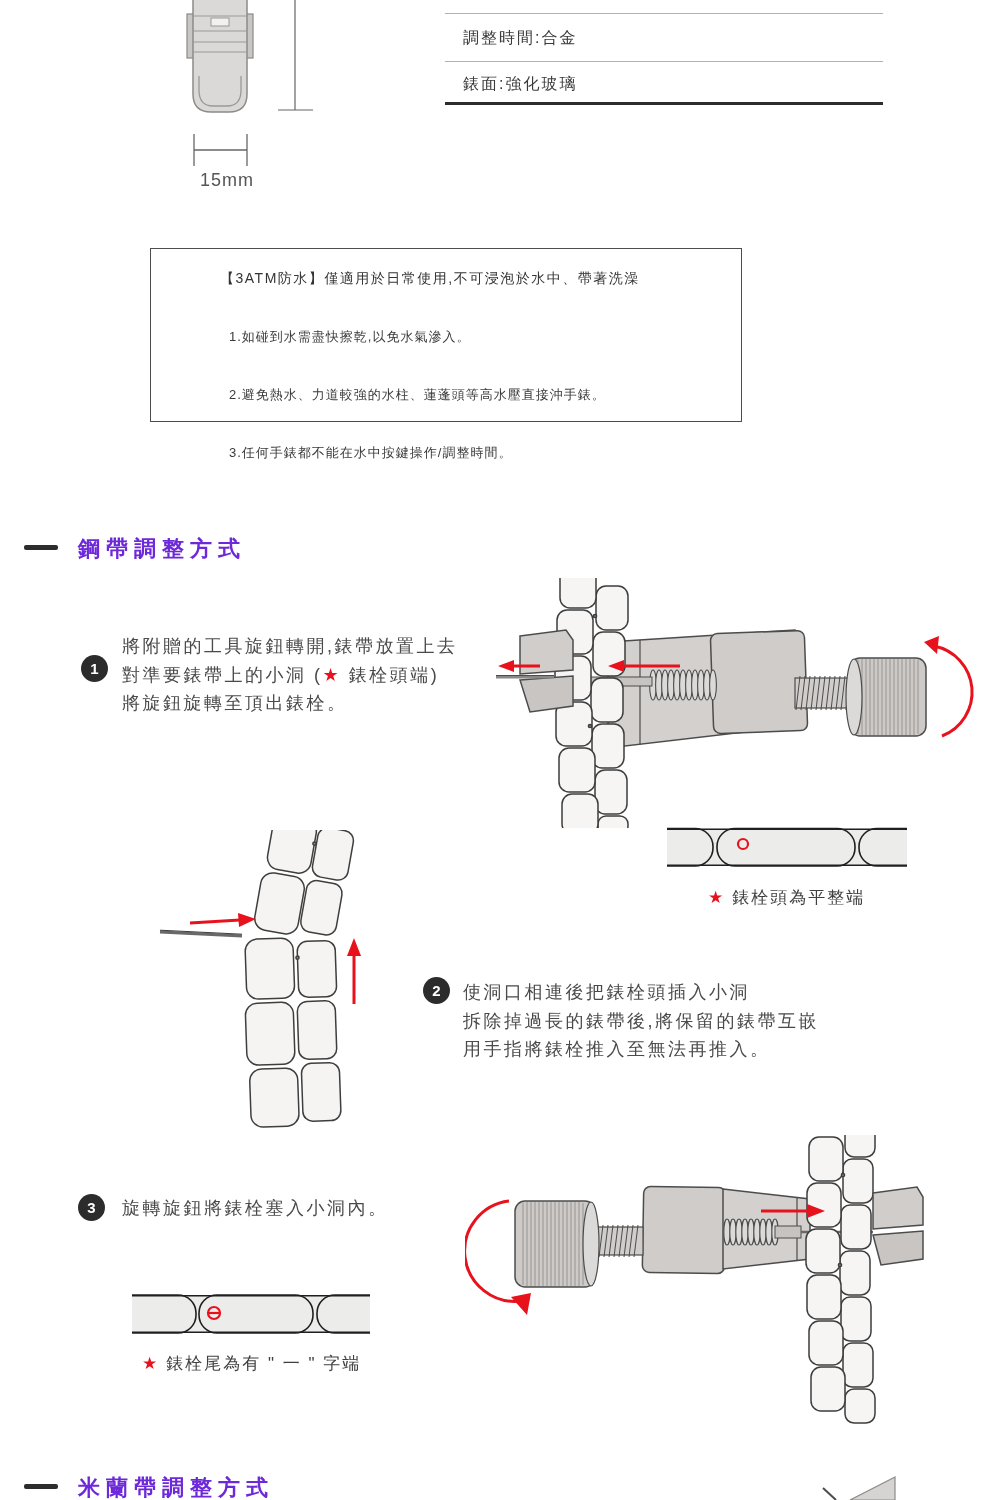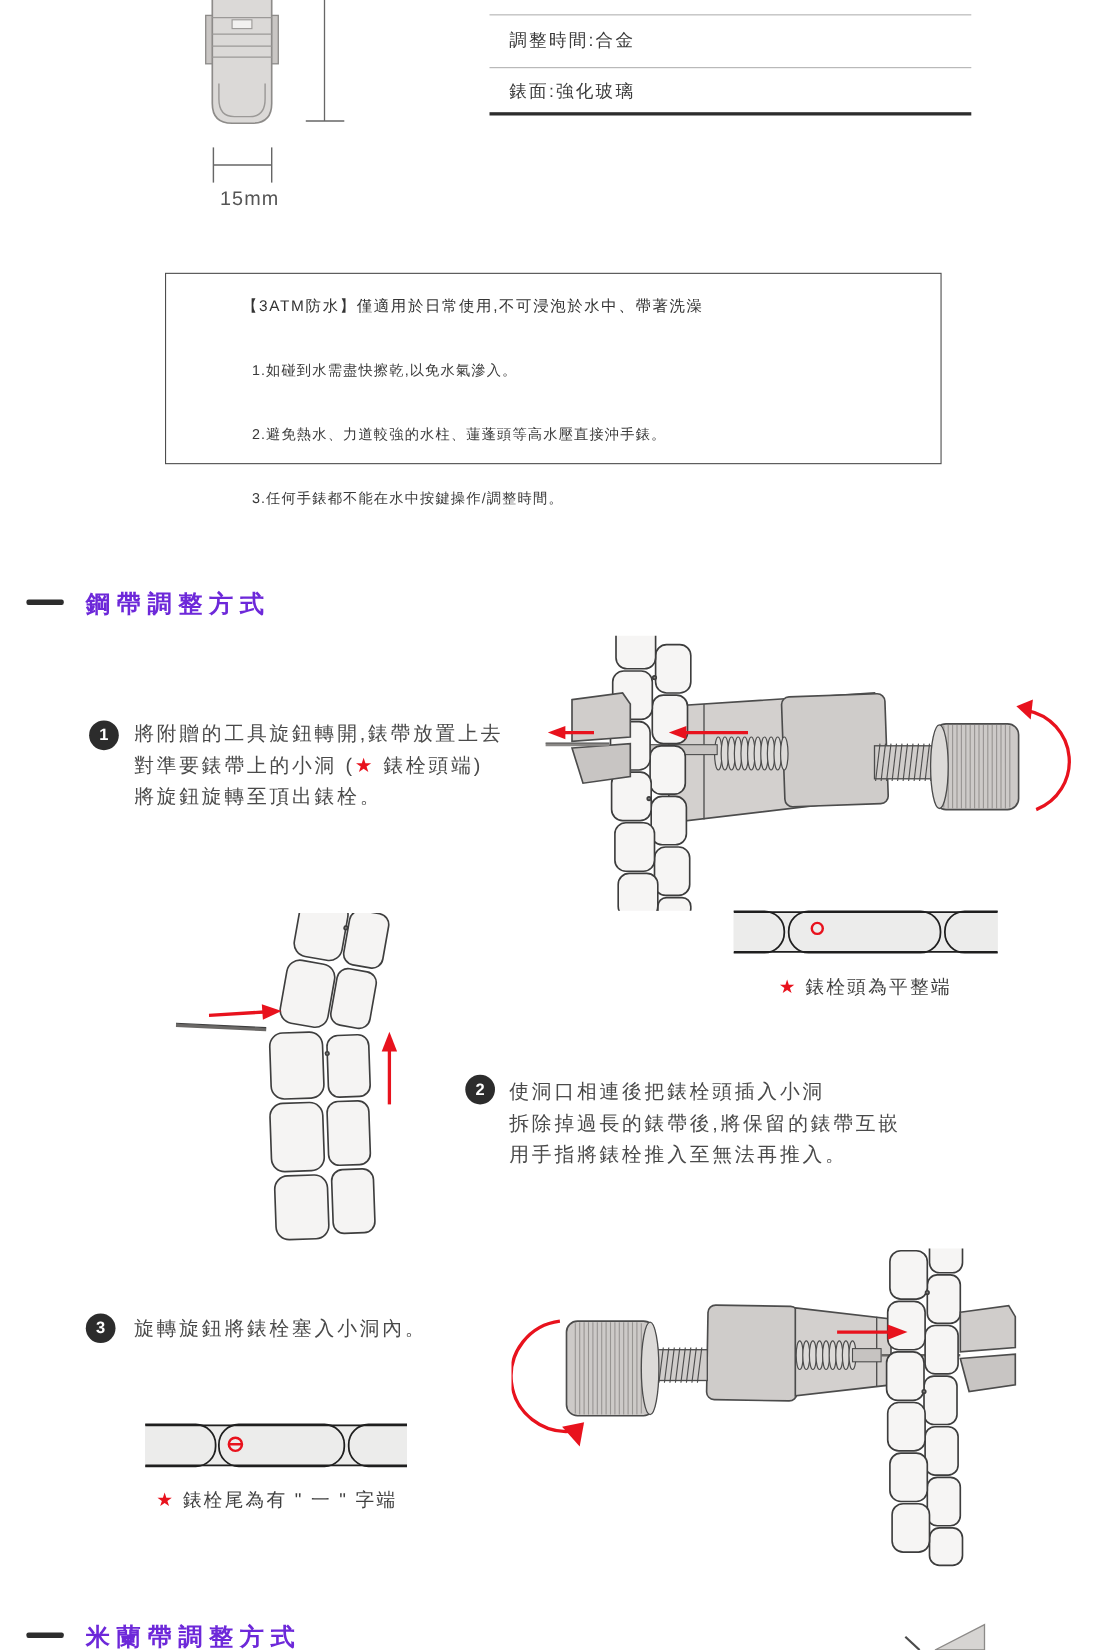--- a/index.html
+++ b/index.html
@@ -10,21 +10,21 @@
   .abs{position:absolute;}
   
   .spec-table{left:445px;top:0;width:438px;}
   .spec-row-partial{height:13px;border-bottom:1px solid #b2b2b2;}
   .spec-row{height:48px;line-height:48px;border-bottom:1px solid #b2b2b2;
     font-size:16px;letter-spacing:2px;color:#3a3a3a;padding-left:18px;box-sizing:border-box;}
   .spec-row.last{height:43px;line-height:43px;border-bottom:3px solid #2d2d2d;}
   
   .dim-label{left:188px;top:170px;font-size:18px;color:#555;letter-spacing:1px;margin-left:12px;}
   
-  .warning-box{left:150px;top:248px;width:706px;height:174px;border:1px solid #4d4d4d;box-sizing:border-box;}
+  .warning-box{left:150px;top:248px;width:592px;height:174px;border:1px solid #4d4d4d;box-sizing:border-box;}
   .warning-title{margin:21px 0 0 69px;font-size:14px;letter-spacing:1.5px;color:#333;}
   .warning-items{margin:15px 0 0 78px;}
   .warning-item{font-size:13px;line-height:19px;letter-spacing:1px;color:#3a3a3a;margin-top:39px;}
   
   .section-heading{display:flex;align-items:flex-start;}
   .heading-steel{left:24px;top:534px;}
   .heading-milanese{left:24px;top:1473px;}
   .heading-dash{width:34px;height:5px;background:#2d2d2d;border-radius:2px;margin-top:11px;flex:none;}
   .heading-text{margin-left:20px;font-size:22px;font-weight:bold;color:#6d28d9;letter-spacing:6px;white-space:nowrap;}
   
@@ -77,21 +77,21 @@
       <div class="warning-item">3.任何手錶都不能在水中按鍵操作/調整時間。</div>
     </div>
   </div>
 
   <div class="abs section-heading heading-steel">
     <div class="heading-dash"></div>
     <div class="heading-text">鋼帶調整方式</div>
   </div>
 
   <div class="abs step-badge" style="left:81px;top:655px;">1</div>
-  <div class="abs step-text" style="left:122px;top:653px;">
+  <div class="abs step-text" style="left:122px;top:632px;">
     <div>將附贈的工具旋鈕轉開,錶帶放置上去</div>
     <div><span>對準要錶帶上的小洞 (</span><span class="red">★</span><span> 錶栓頭端)</span></div>
     <div>將旋鈕旋轉至頂出錶栓。</div>
   </div>
 
   <svg class="abs" style="left:490px;top:578px;" width="500" height="250" viewBox="0 0 500 250">
 
     <polygon points="118,64 305,52 305,148 118,170" fill="#d3d0ce" stroke="#4c4c4c" stroke-width="1.5"></polygon>
     <line x1="150" y1="62" x2="150" y2="167" stroke="#4c4c4c" stroke-width="1.2"></line>
 

